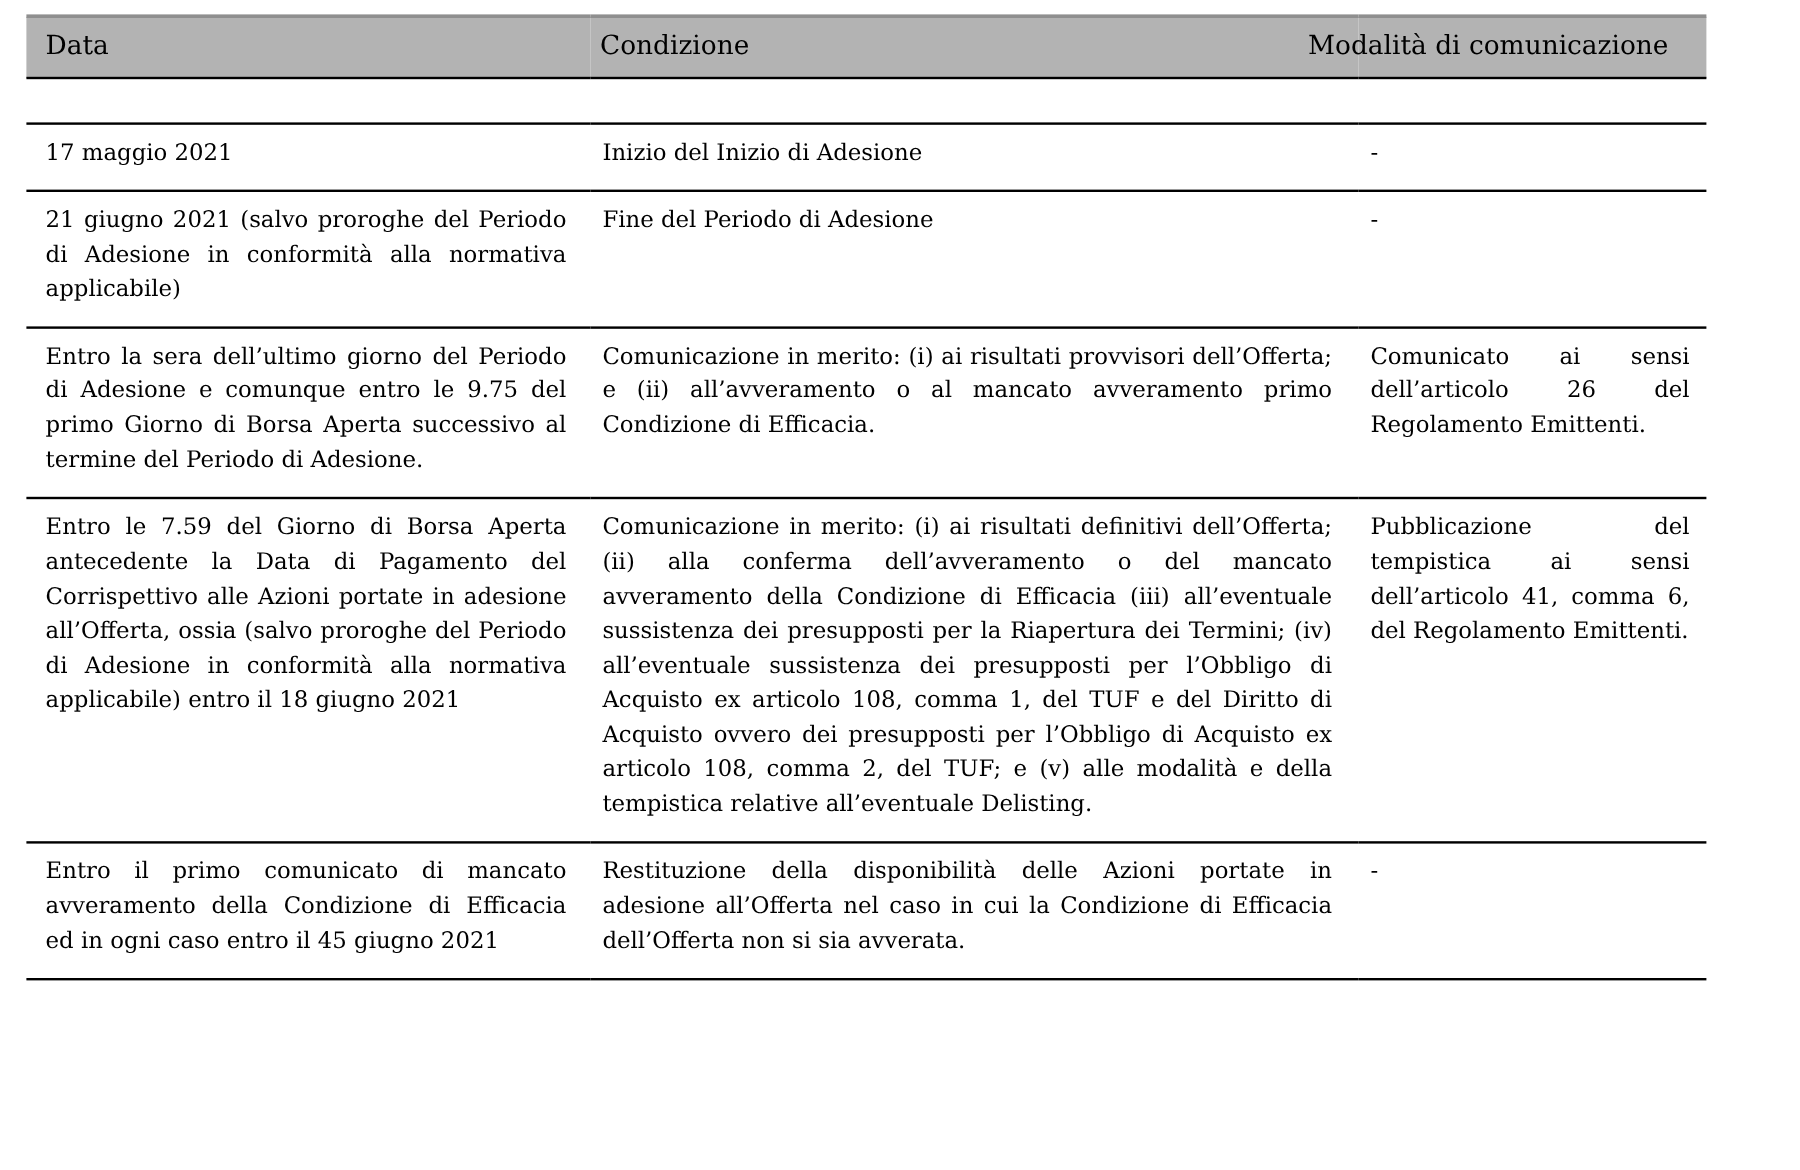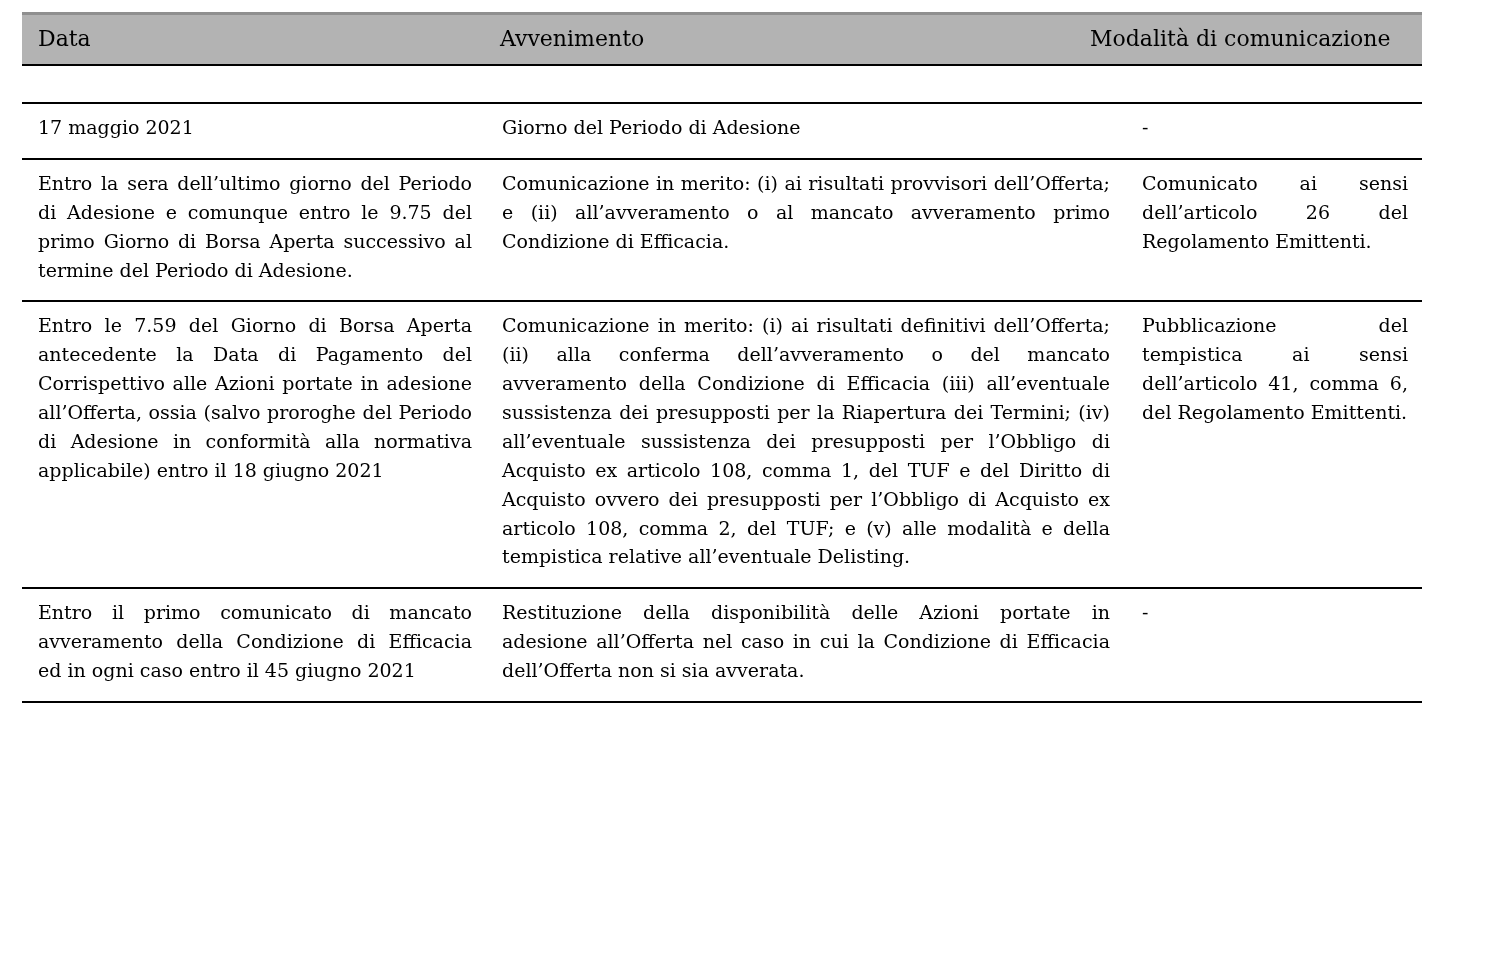--- a/index.html
+++ b/index.html
@@ -67,35 +67,40 @@
 <div class="page">
   <table class="schedule">
     <colgroup>
       <col class="c1">
         <col class="c2">
         <col class="c3">
     </colgroup>
     <thead>
       <tr class="header-row">
         <th class="th-data">Data</th>
-        <th class="th-avvenimento">Avvenimento</th>
+        <th class="th-avvenimento">Condizione</th>
         <th class="th-modalita">Modalità di comunicazione</th>
       </tr>
     </thead>
     <tbody>
       <tr class="spacer">
         <td colspan="3"></td>
       </tr>
 
       <tr class="data-row">
         <td class="cell-data">17 maggio 2021</td>
-        <td class="cell-avvenimento">Giorno del Periodo di Adesione</td>
+        <td class="cell-avvenimento">Inizio del Inizio di Adesione</td>
         <td class="cell-modalita">-</td>
       </tr>
 
+      <tr class="data-row">
+        <td class="cell-data">21 giugno 2021 (salvo proroghe del Periodo di Adesione in conformità alla normativa applicabile)</td>
+        <td class="cell-avvenimento">Fine del Periodo di Adesione</td>
+        <td class="cell-modalita">-</td>
+      </tr>
 
       <tr class="data-row">
         <td class="cell-data">Entro la sera dell’ultimo giorno del Periodo di Adesione e comunque entro le 9.75 del primo Giorno di Borsa Aperta successivo al termine del Periodo di Adesione.</td>
         <td class="cell-avvenimento">Comunicazione in merito: (i) ai risultati provvisori dell’Offerta; e (ii) all’avveramento o al mancato avveramento primo Condizione di Efficacia.</td>
         <td class="cell-modalita">Comunicato ai sensi dell’articolo 26 del Regolamento Emittenti.</td>
       </tr>
 
       <tr class="data-row">
         <td class="cell-data">Entro le 7.59 del Giorno di Borsa Aperta antecedente la Data di Pagamento del Corrispettivo alle Azioni portate in adesione all’Offerta, ossia (salvo proroghe del Periodo di Adesione in conformità alla normativa applicabile) entro il 18 giugno 2021</td>
         <td class="cell-avvenimento">Comunicazione in merito: (i) ai risultati definitivi dell’Offerta; (ii) alla conferma dell’avveramento o del mancato avveramento della Condizione di Efficacia (iii) all’eventuale sussistenza dei presupposti per la Riapertura dei Termini; (iv) all’eventuale sussistenza dei presupposti per l’Obbligo di Acquisto ex articolo 108, comma 1, del TUF e del Diritto di Acquisto ovvero dei presupposti per l’Obbligo di Acquisto ex articolo 108, comma 2, del TUF; e  (v) alle modalità e della tempistica relative all’eventuale Delisting.</td>

